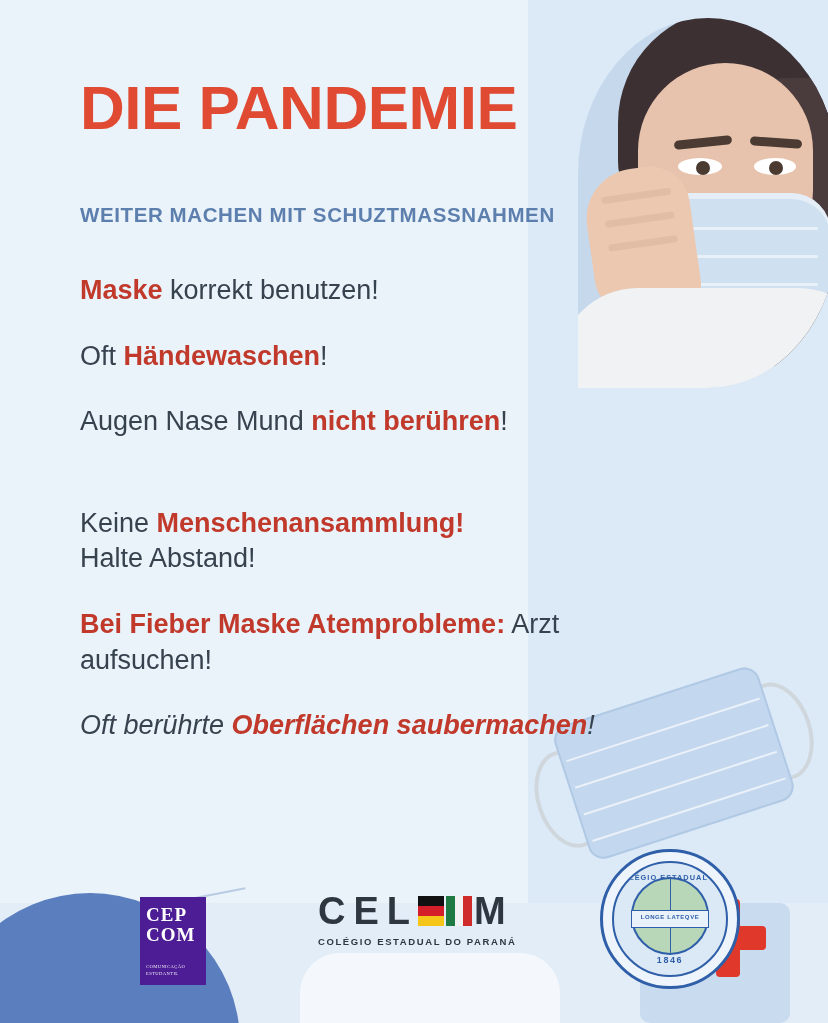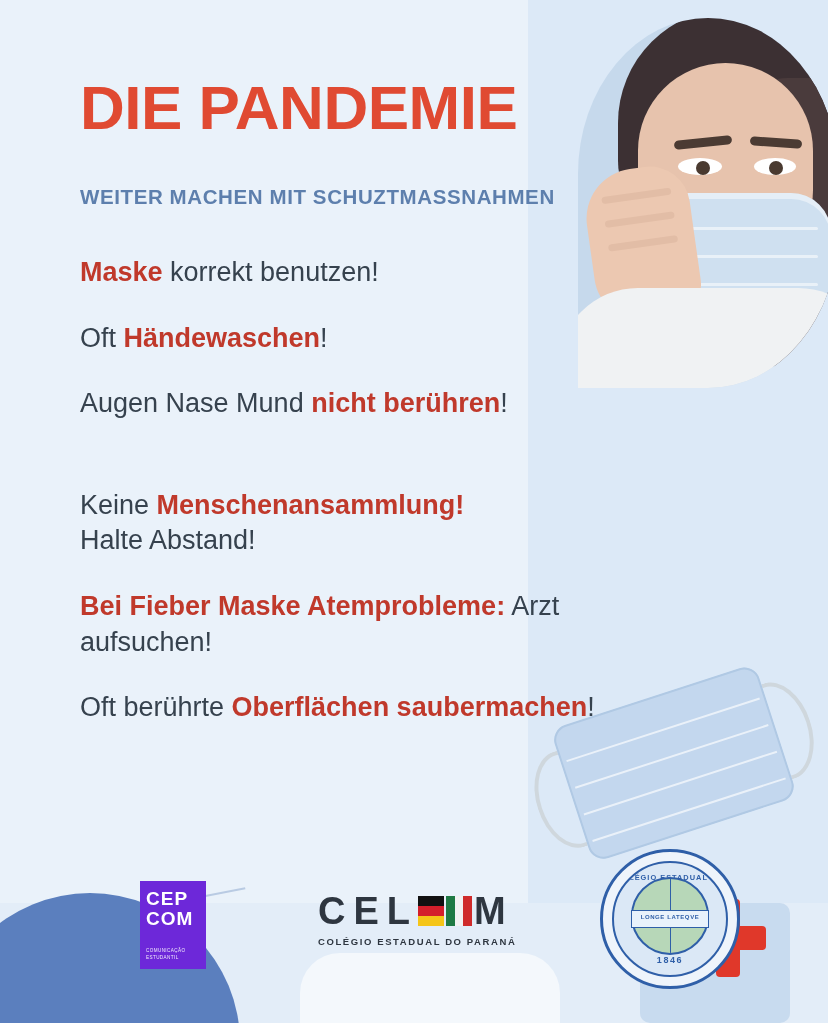--- a/index.html
+++ b/index.html
@@ -273,69 +273,70 @@
     font-size: 62px;
     line-height: 1.02;
     letter-spacing: -0.5px;
     margin: 0 0 10px 0;
     text-transform: uppercase;
     max-width: 560px;
   }
   .headline .l2 { display: block; }
 
   .subhead {
-    margin-top: 46px;
+    margin-top: 64px;
     color: #5d7fad;
     font-weight: 700;
     font-size: 20.5px;
     letter-spacing: 0.6px;
     text-transform: uppercase;
   }
 
   .rules {
     margin-top: 46px;
     max-width: 540px;
   }
   .rule {
     color: #36424e;
     font-size: 27px;
     line-height: 1.32;
     margin-bottom: 30px;
     font-weight: 400;
   }
-  .rule:last-child { margin-bottom: 0; }
+  .rule:last-child { margin-bottom: 0; font-style: italic; }
   .hl {
     color: #c0392b;
     font-weight: 700;
   }
 
   
   .logos {
     position: absolute;
     left: 0;
     right: 0;
     bottom: 34px;
     height: 130px;
     z-index: 6;
   }
 
   .logo-cepcom {
     position: absolute;
     left: 140px;
-    bottom: 20px;
+    bottom: 4px;
     width: 66px;
     height: 88px;
-    background: #6d28d9;
+    background: #4c1d95;
     color: #fff;
     font-weight: 800;
     font-size: 19px;
     line-height: 1.05;
     letter-spacing: 1px;
     padding: 8px 0 0 6px;
     box-sizing: border-box;
+    font-family: Liberation Serif, serif;
   }
   .logo-cepcom .sub {
     position: absolute;
     left: 6px;
     bottom: 7px;
     font-size: 4.6px;
     font-weight: 400;
     letter-spacing: .4px;
     line-height: 1.5;
     opacity: .9;

